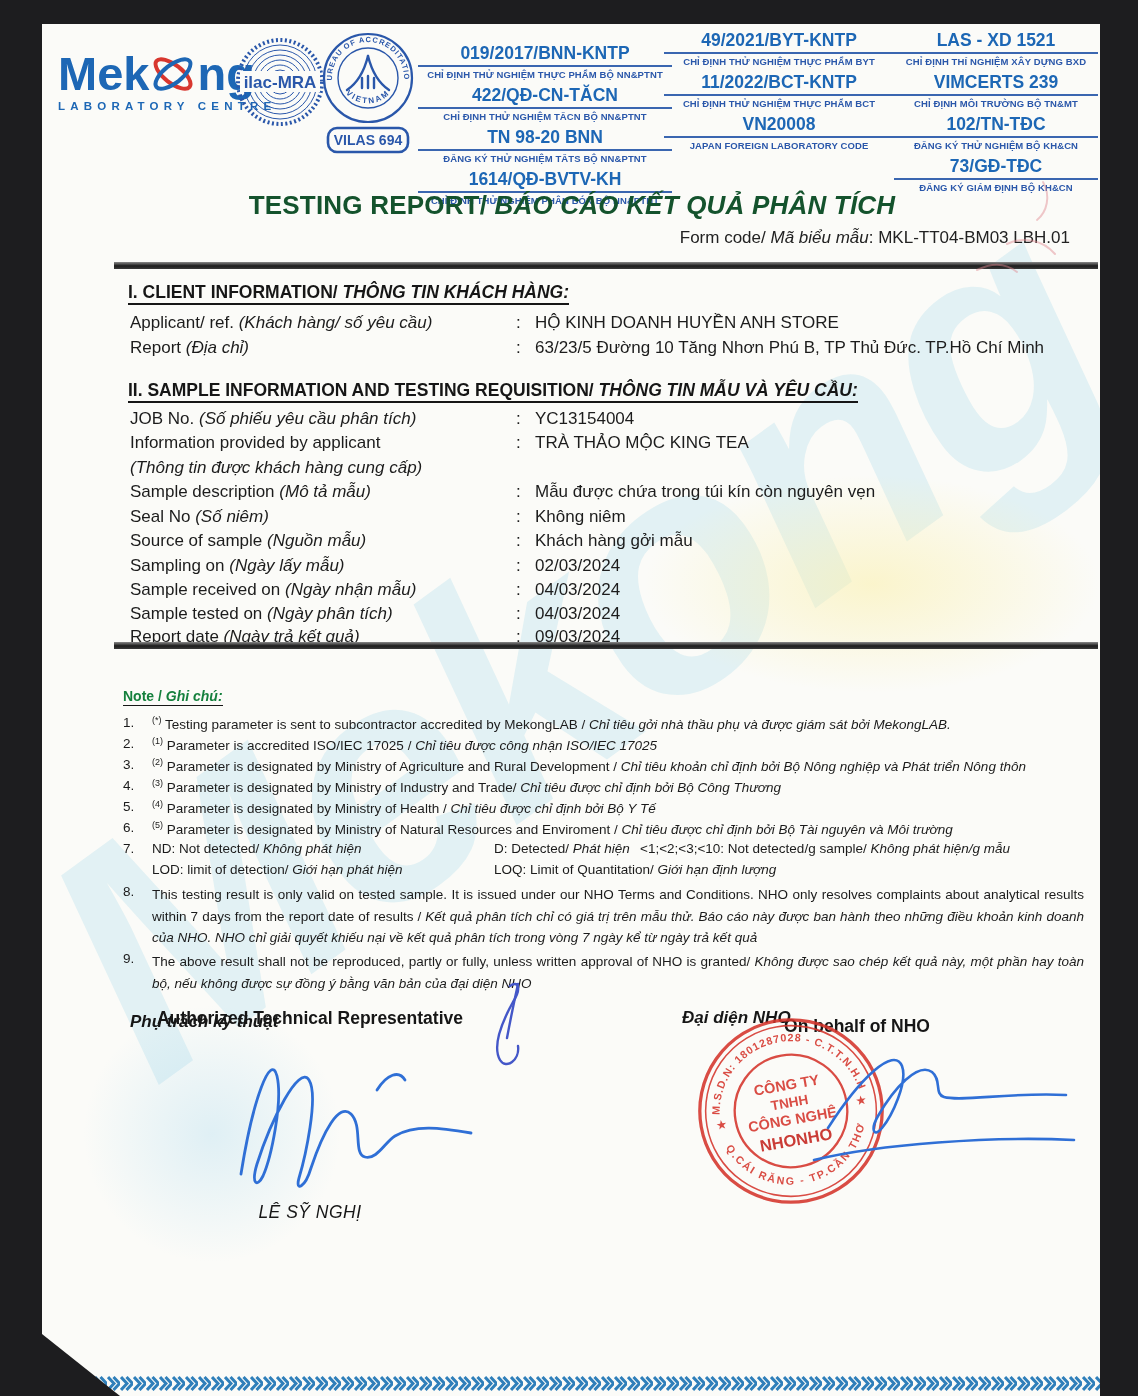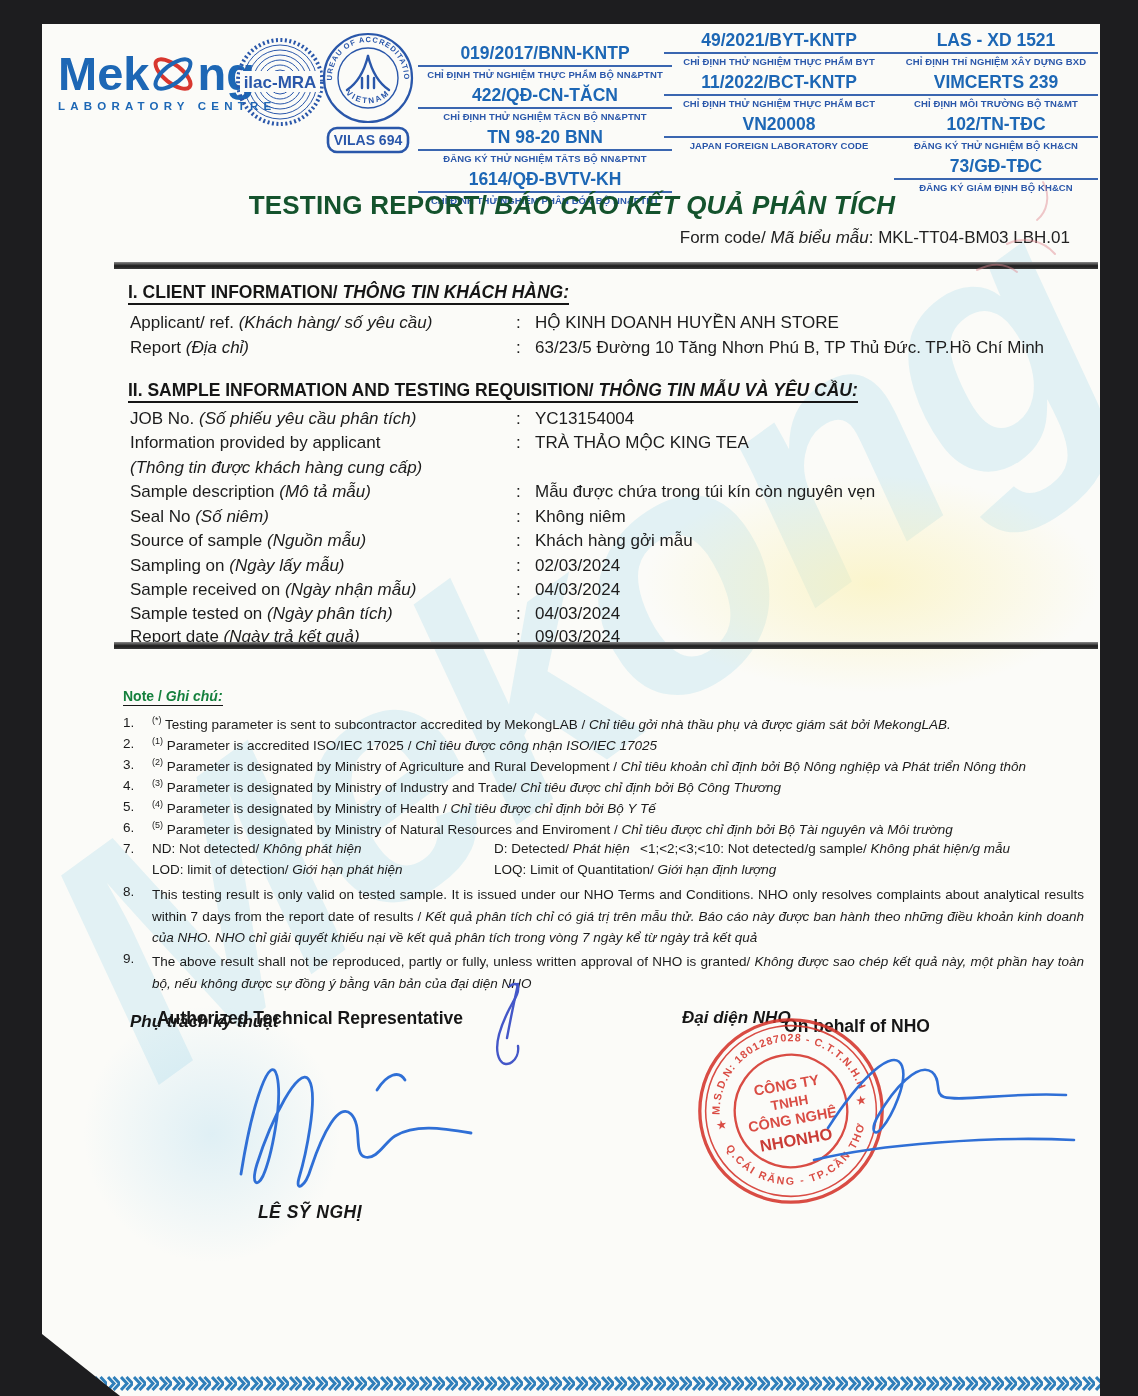--- a/index.html
+++ b/index.html
@@ -73,21 +73,21 @@
   .note .num{position:absolute;left:81px;width:26px;}
   .note .txt{position:absolute;left:110px;width:940px;}
   .note sup{font-size:9px;}
   .note i, .row i, .note-head i, .formcode i{font-style:italic;}
   .note-par .txt{text-align:justify;}
   .n7seg{position:absolute;white-space:nowrap;}
 
   
   .sig-title{position:absolute;text-align:center;font-weight:bold;font-size:17.5px;color:#161616;}
   .sig-sub{position:absolute;text-align:left;font-weight:bold;font-style:italic;font-size:17px;color:#161616;}
-  .sig-name{position:absolute;text-align:center;font-weight:bold;font-style:italic;font-size:17.5px;color:#161616;letter-spacing:0.5px;}
+  .sig-name{position:absolute;text-align:center;font-weight:normal;font-style:italic;font-size:17.5px;color:#161616;letter-spacing:0.5px;}
   .svg-abs{position:absolute;}
 
   .chevrons{position:absolute;left:52px;top:1352px;width:1006px;height:15px;}
   .corner{position:absolute;left:0;bottom:0;width:0;height:0;
     border-left:78px solid #1d1d1f;border-top:62px solid transparent;z-index:3;}
   .scratch{position:absolute;z-index:2;opacity:0.45;}
 </style>
 </head>
 <body>
 

